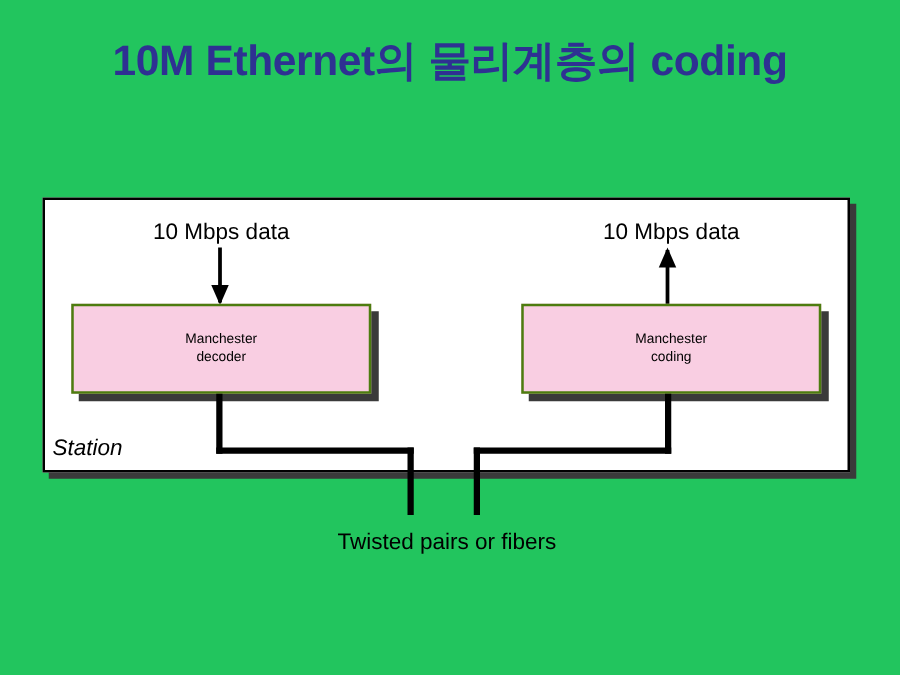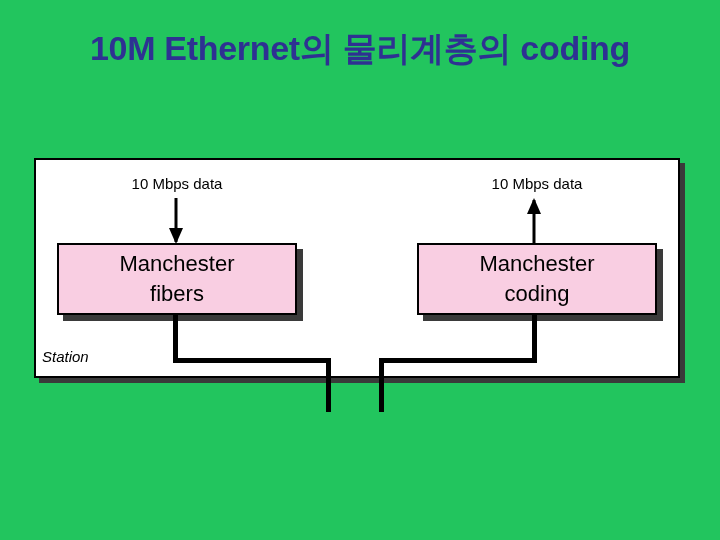--- a/index.html
+++ b/index.html
@@ -45,29 +45,29 @@
     background: #ffffff;
     border: 2px solid #000000;
     box-sizing: border-box;
     box-shadow: 5px 5px 0 0 #3a3a3a;
   }
 
   
   .proc-box {
     position: absolute;
     background: #f9cee2;
-    border: 2px solid #000000;
+    border: 2px solid #4d7c0f;
     box-sizing: border-box;
     box-shadow: 6px 6px 0 0 #3a3a3a;
     display: flex;
     flex-direction: column;
     align-items: center;
     justify-content: center;
     font-family: "Liberation Sans", sans-serif;
-    font-size: 22px;
+    font-size: 11px;
     color: #000000;
     line-height: 1.35;
   }
   #encoder-box {
     left: 57px;
     top: 243px;
     width: 240px;
     height: 72px;
   }
   #decoder-box {
@@ -75,21 +75,21 @@
     top: 243px;
     width: 240px;
     height: 72px;
   }
   .proc-line { display: block; }
 
   
   .diagram-label {
     position: absolute;
     font-family: "Liberation Sans", sans-serif;
-    font-size: 15px;
+    font-size: 18px;
     color: #000000;
     white-space: nowrap;
   }
   #label-left-data {
     left: 57px;
     top: 175px;
     width: 240px;
     text-align: center;
   }
   #label-right-data {
@@ -153,32 +153,33 @@
     <polygon points="10,46 3,30 17,30" fill="#000000"></polygon>
   </svg>
 
   <svg class="arrow-svg" id="arrow-up" width="20" height="46" viewBox="0 0 20 46">
     <line x1="10" y1="46" x2="10" y2="2" stroke="#000000" stroke-width="3"></line>
     <polygon points="10,0 3,16 17,16" fill="#000000"></polygon>
   </svg>
 
   <div class="proc-box" id="encoder-box">
     <span class="proc-line">Manchester</span>
-    <span class="proc-line">fibers</span>
+    <span class="proc-line">decoder</span>
   </div>
 
   <div class="proc-box" id="decoder-box">
     <span class="proc-line">Manchester</span>
     <span class="proc-line">coding</span>
   </div>
 
   <div class="diagram-label" id="label-station">Station</div>
 
   <div class="wire wire-v" id="wire-left-v1"></div>
   <div class="wire wire-h" id="wire-left-h"></div>
   <div class="wire wire-v" id="wire-left-v2"></div>
 
   <div class="wire wire-v" id="wire-right-v1"></div>
   <div class="wire wire-h" id="wire-right-h"></div>
   <div class="wire wire-v" id="wire-right-v2"></div>
 
+  <div class="diagram-label" id="label-medium">Twisted pairs or fibers</div>
 
 </div>
 
 </body></html>

